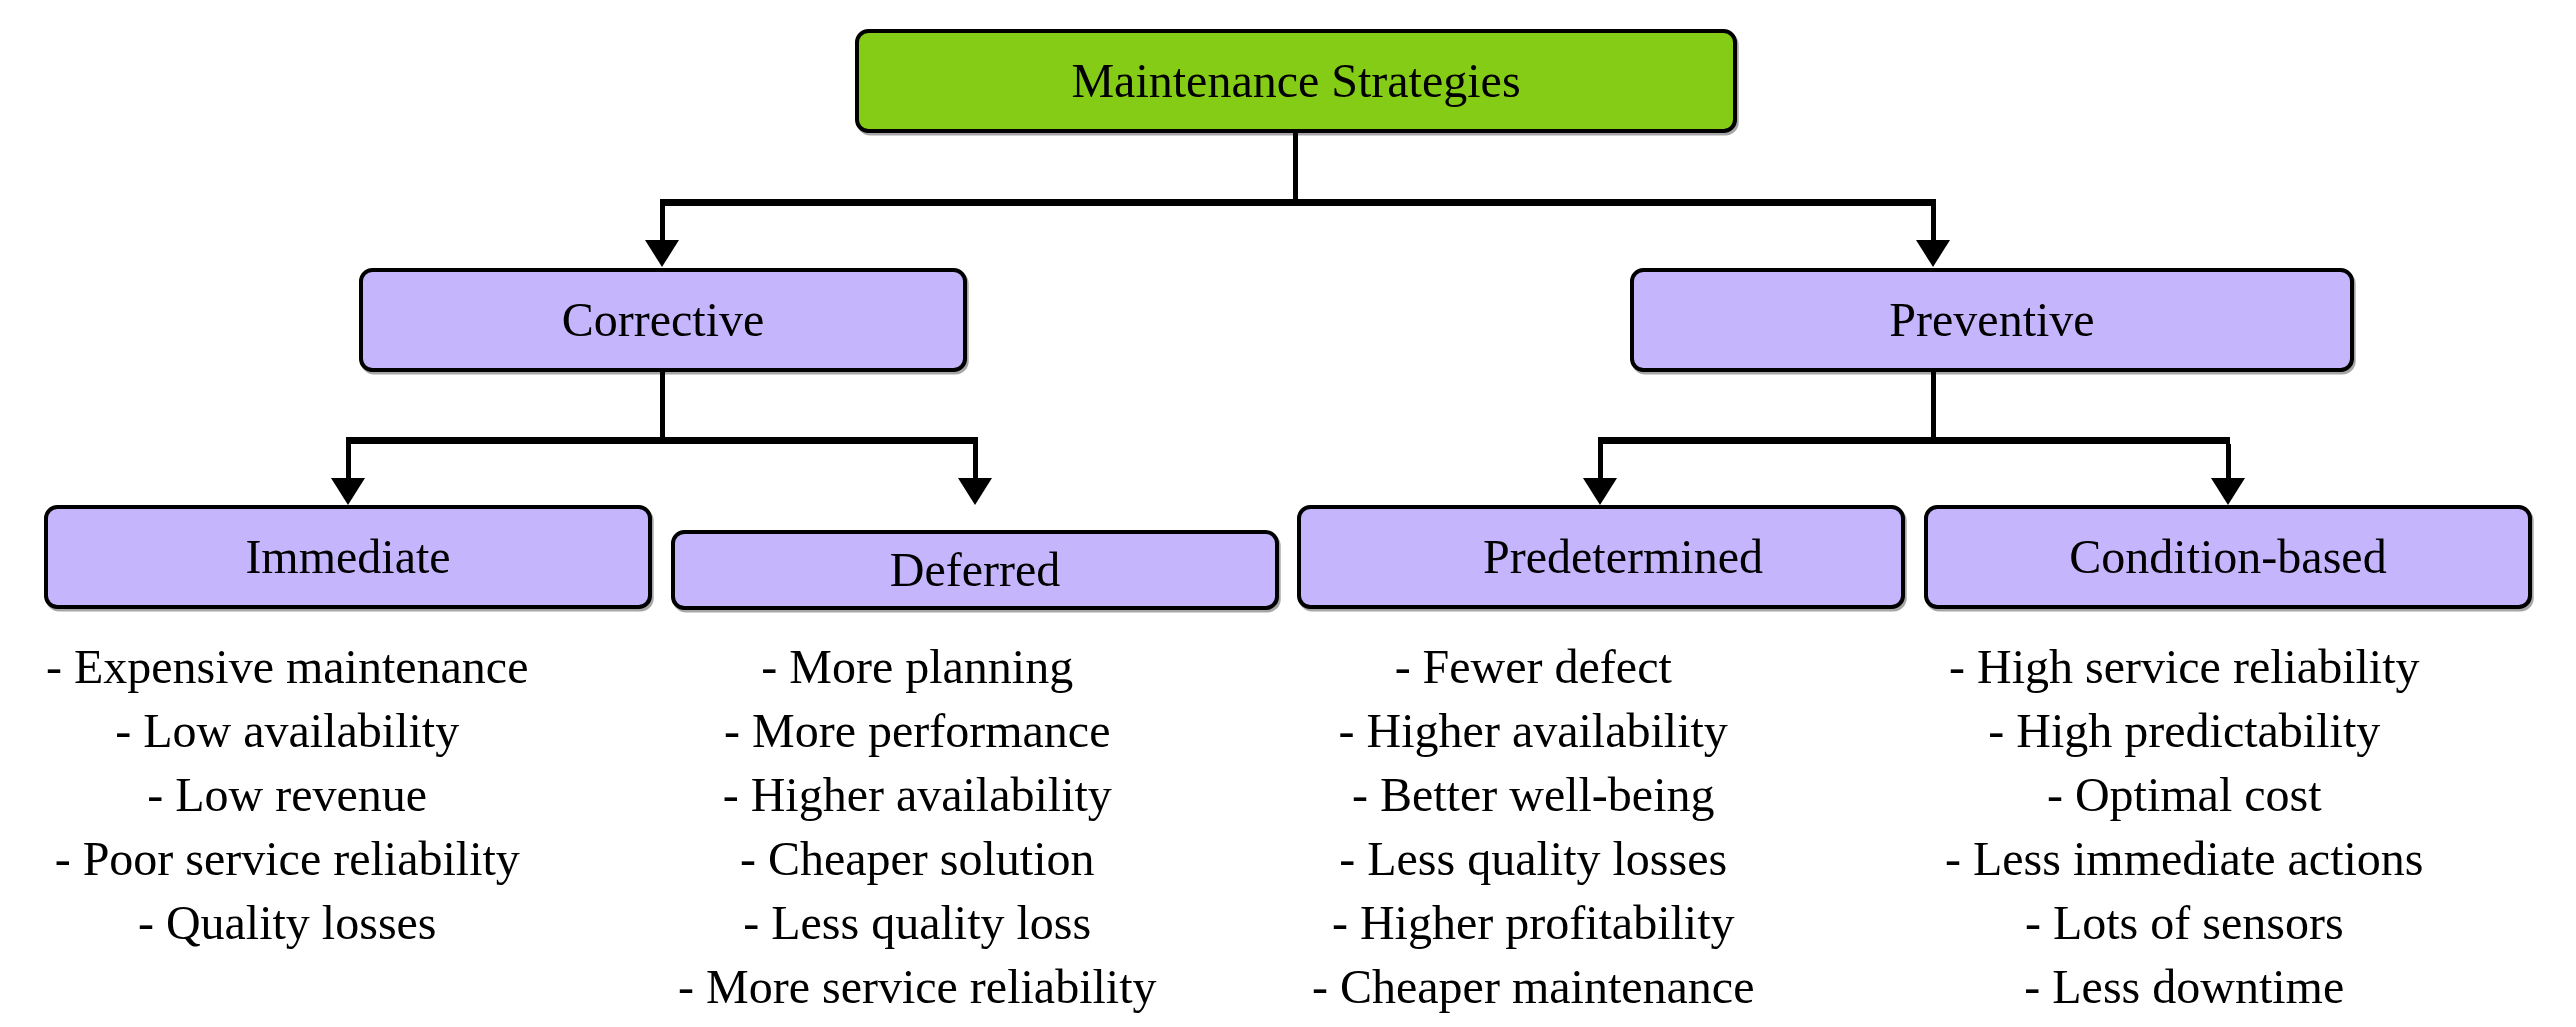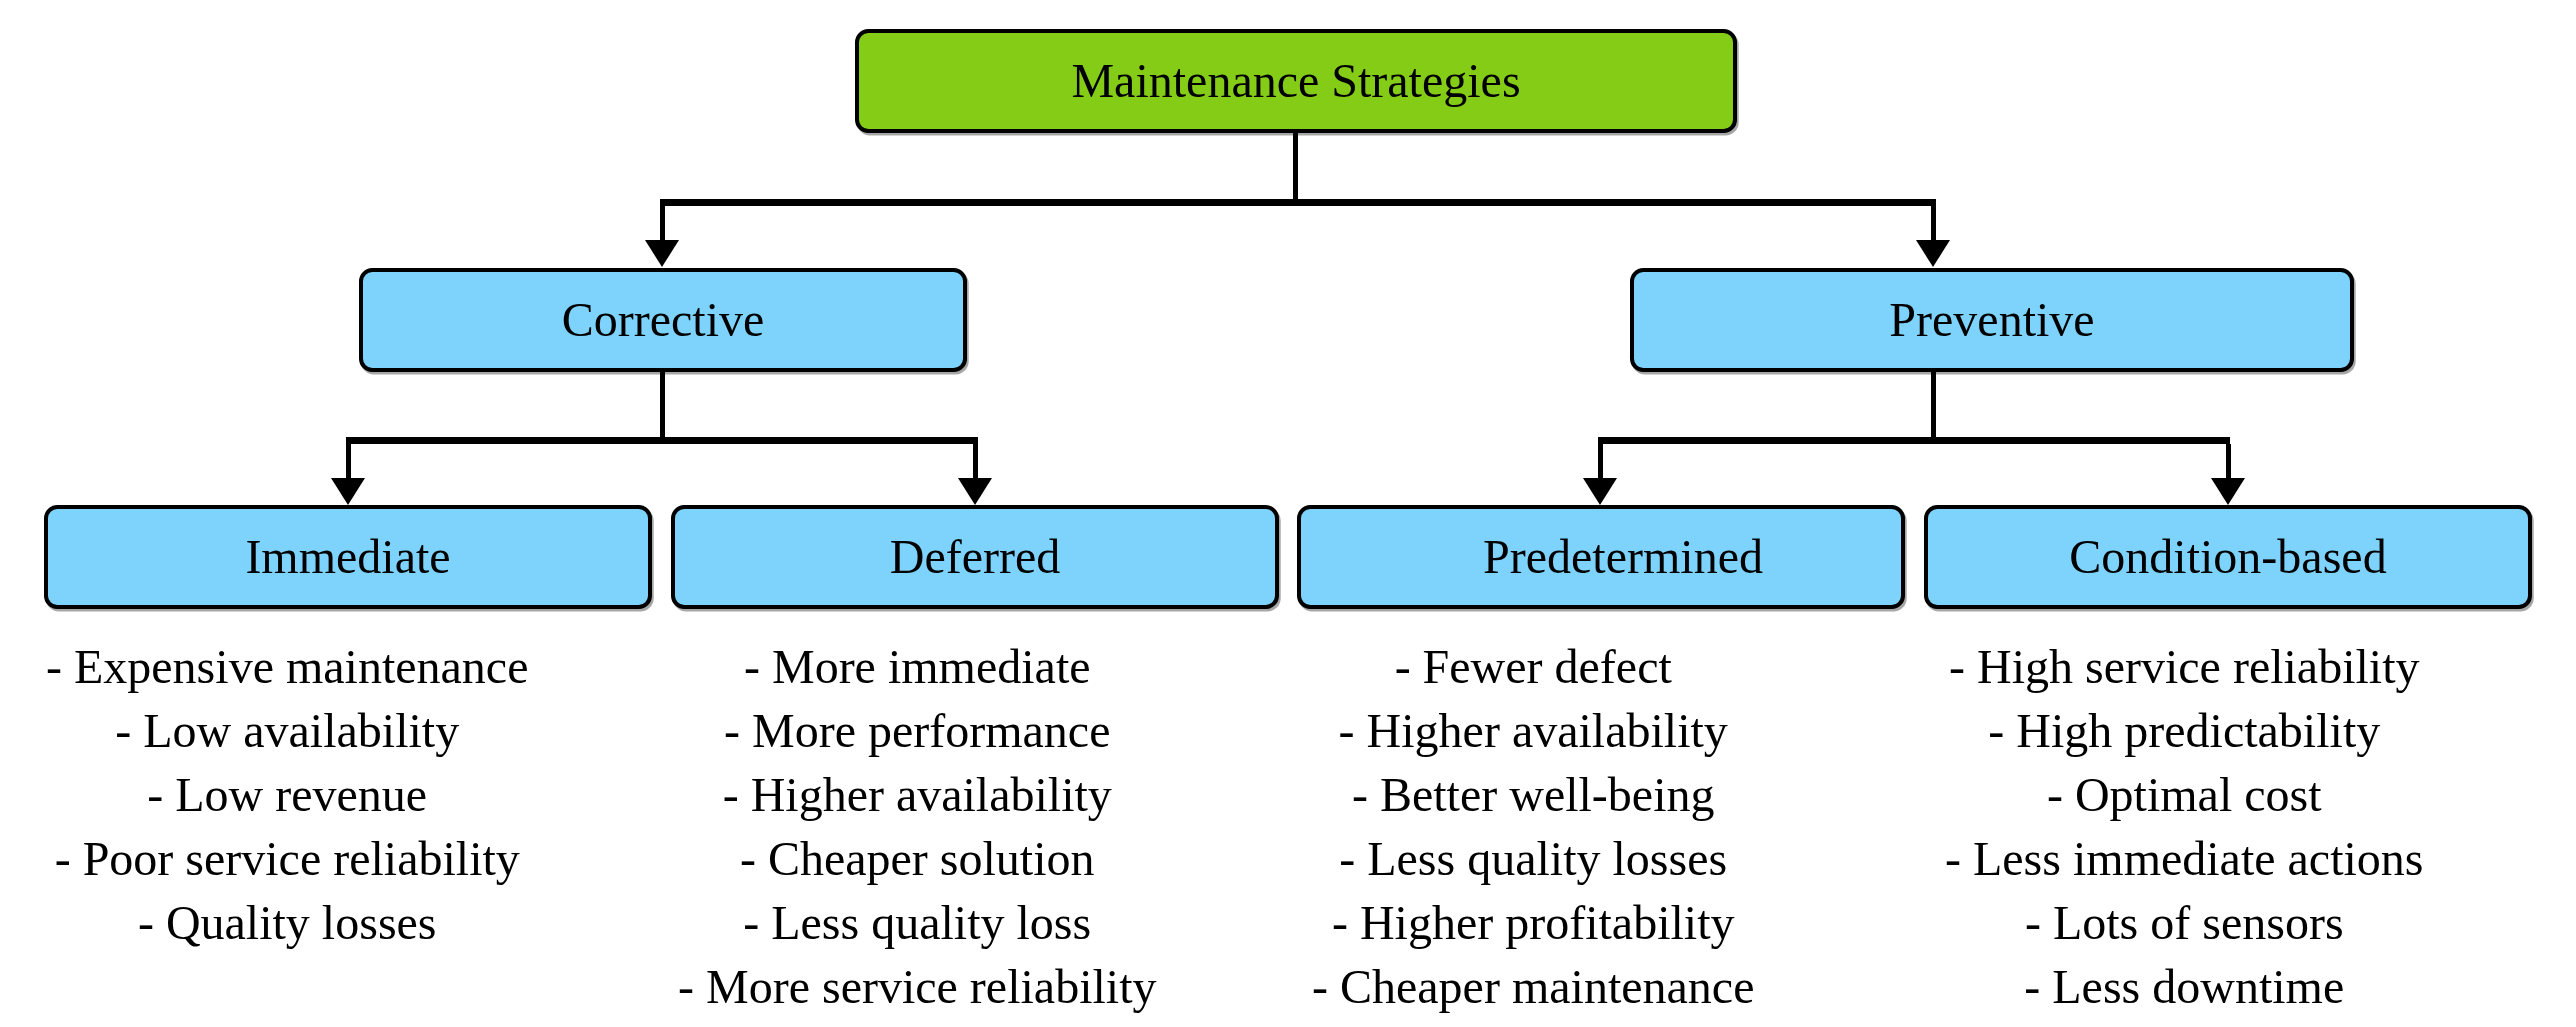--- a/index.html
+++ b/index.html
@@ -4,21 +4,21 @@
 <style>
   html,body{margin:0;padding:0;}
   body{
     width:2576px;height:1027px;position:relative;
     background:#ffffff;overflow:hidden;
     font-family:"Liberation Serif","DejaVu Serif",serif;
     color:#000;
   }
   .node{
     position:absolute;box-sizing:border-box;
-    border:4.1px solid #000;border-radius:13.3px;background:#7dd3fc;
+    border:4.1px solid #000;border-radius:13.3px;background:#c4b5fd;
     display:flex;align-items:center;justify-content:center;
     font-size:48px;line-height:1;text-align:center;
     box-shadow:1.7px 2.5px 0 rgba(0,0,0,0.35);
   }
   .node.root{background:#84cc16;}
   .node.lvl1{}
   .line{position:absolute;background:#000;}
   .arrow{
     position:absolute;width:0;height:0;
     border-left:17.4px solid transparent;
@@ -28,21 +28,21 @@
   .blist{
     position:absolute;font-size:48px;line-height:64px;
     white-space:nowrap;
     text-align:center;
   }
   
   #n-root{left:855px;top:29px;width:882px;height:104px;}
   #n-corrective{left:359px;top:268px;width:608px;height:104px;}
   #n-preventive{left:1630px;top:268px;width:724px;height:104px;text-align:right;}
   #n-immediate{left:44px;top:505px;width:608px;height:104px;}
-  #n-deferred{left:671px;top:505px;width:608px;height:104px;}
+  #n-deferred{left:671px;top:530px;width:608px;height:80px;}
   #n-predetermined{left:1297px;top:505px;width:608px;height:104px;padding-left:44px;}
   #n-condition{left:1924px;top:505px;width:608px;height:104px;}
   
   #c-root-stem{left:1293px;top:133px;width:5px;height:66px;}
   #c-l1-bar{left:660px;top:199px;width:1276px;height:6.6px;}
   #c-l1-dropL{left:660px;top:205px;width:5px;height:38px;}
   #c-l1-dropR{left:1931px;top:205px;width:5px;height:38px;}
   #a-corrective{left:645px;top:240px;}
   #a-preventive{left:1916px;top:240px;}
   
@@ -115,21 +115,21 @@
 
 <div class="blist" id="list-immediate">
   <div>- Expensive maintenance</div>
   <div>- Low availability</div>
   <div>- Low revenue</div>
   <div>- Poor service reliability</div>
   <div>- Quality losses</div>
 </div>
 
 <div class="blist" id="list-deferred">
-  <div>- More immediate</div>
+  <div>- More planning</div>
   <div>- More performance</div>
   <div>- Higher availability</div>
   <div>- Cheaper solution</div>
   <div>- Less quality loss</div>
   <div>- More service reliability</div>
 </div>
 
 <div class="blist" id="list-predetermined">
   <div>- Fewer defect</div>
   <div>- Higher availability</div>

